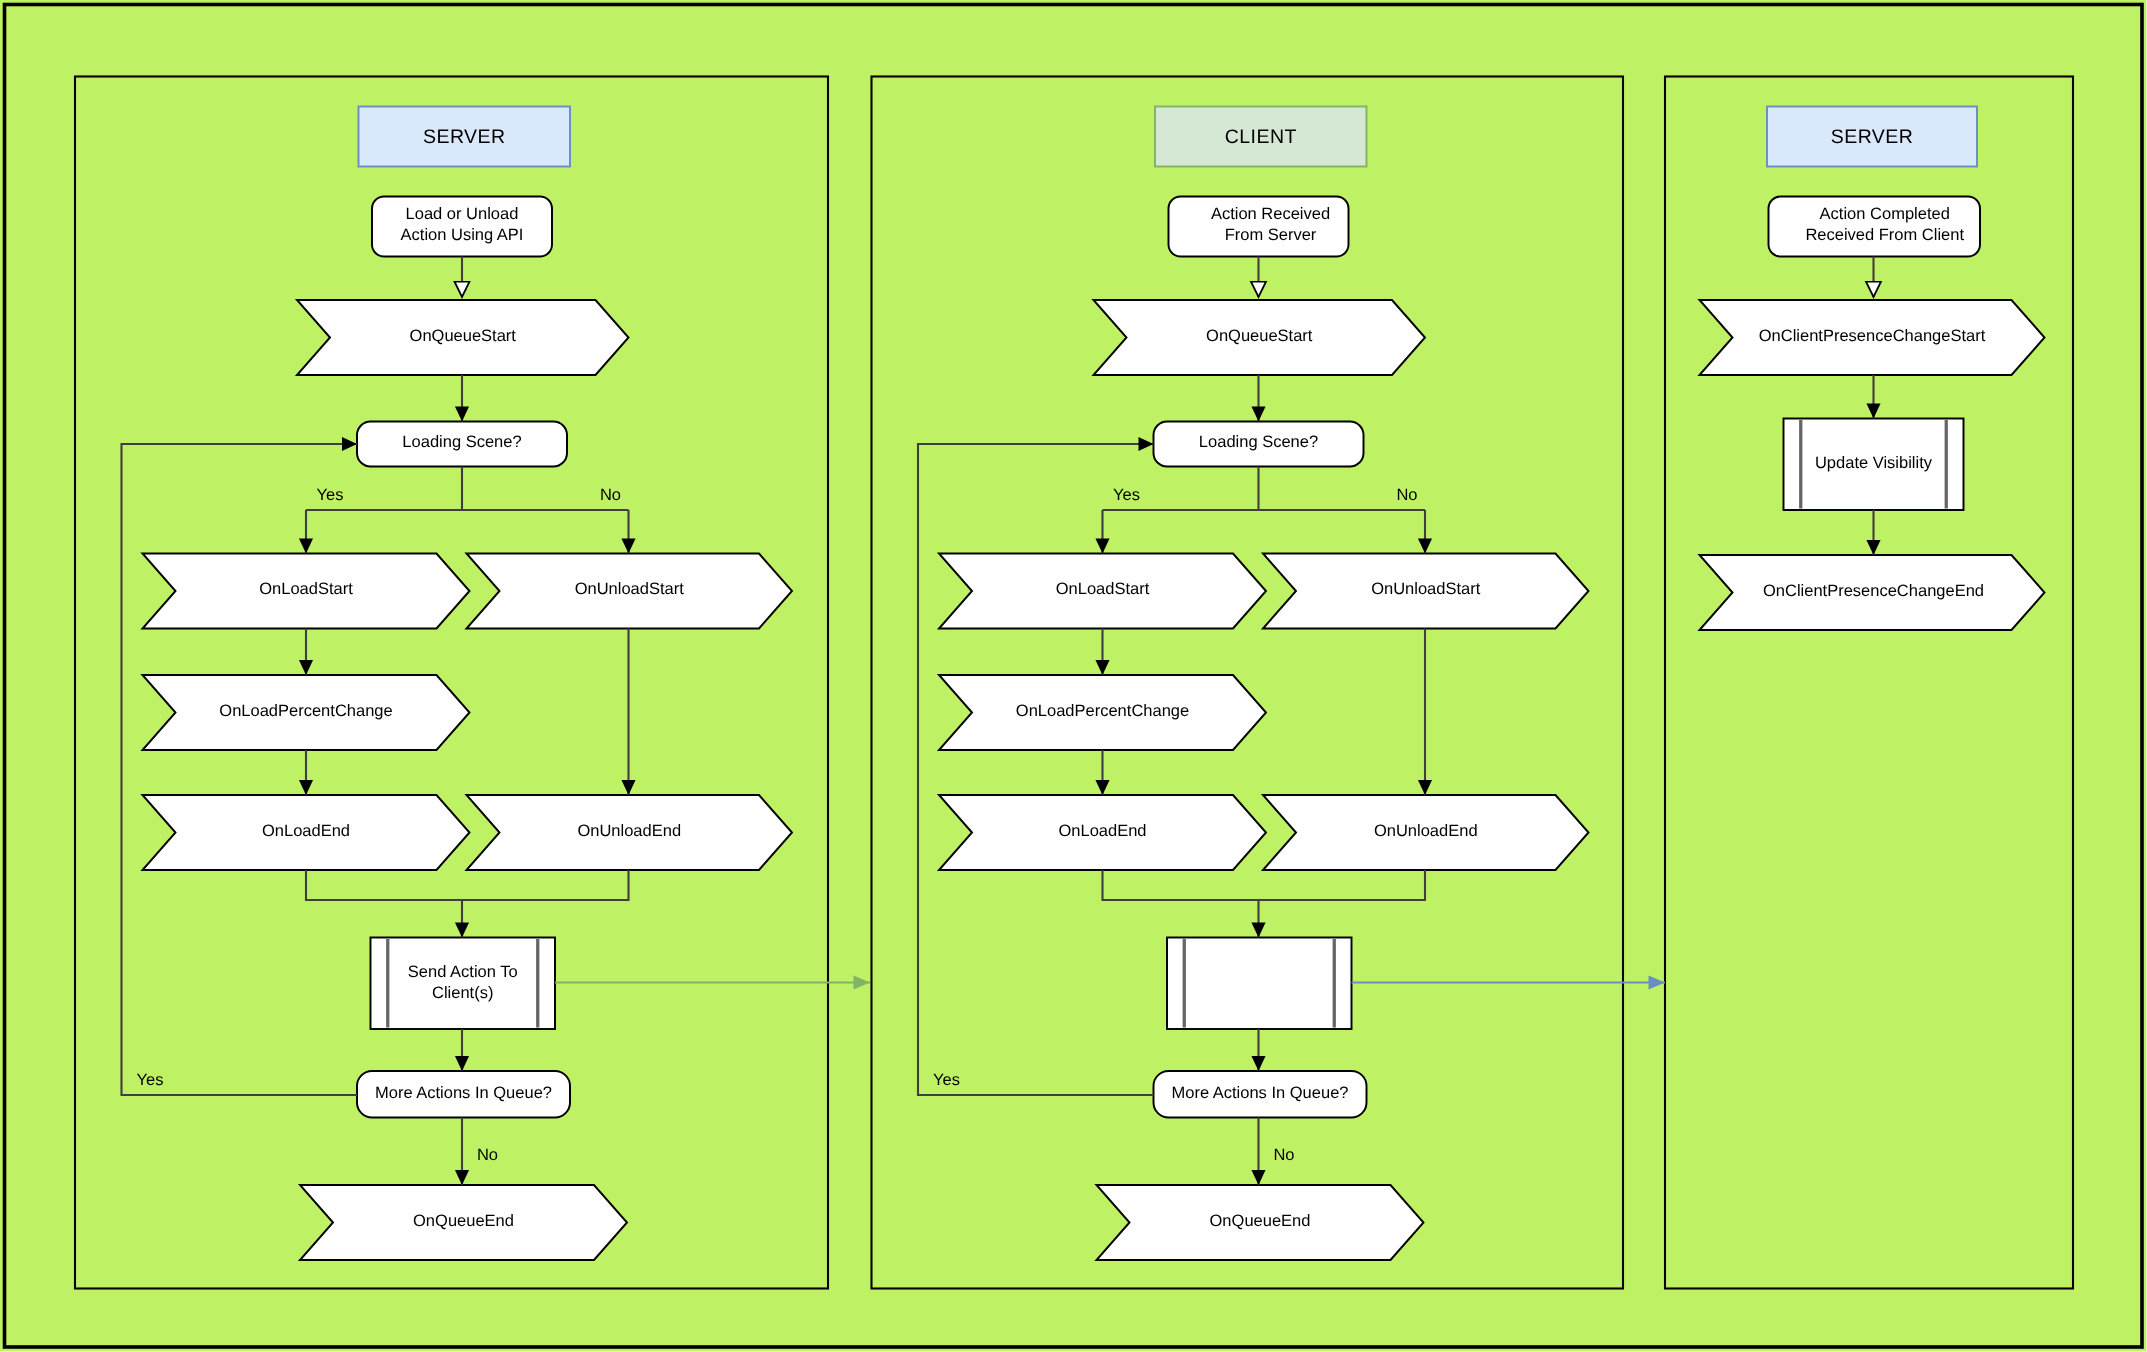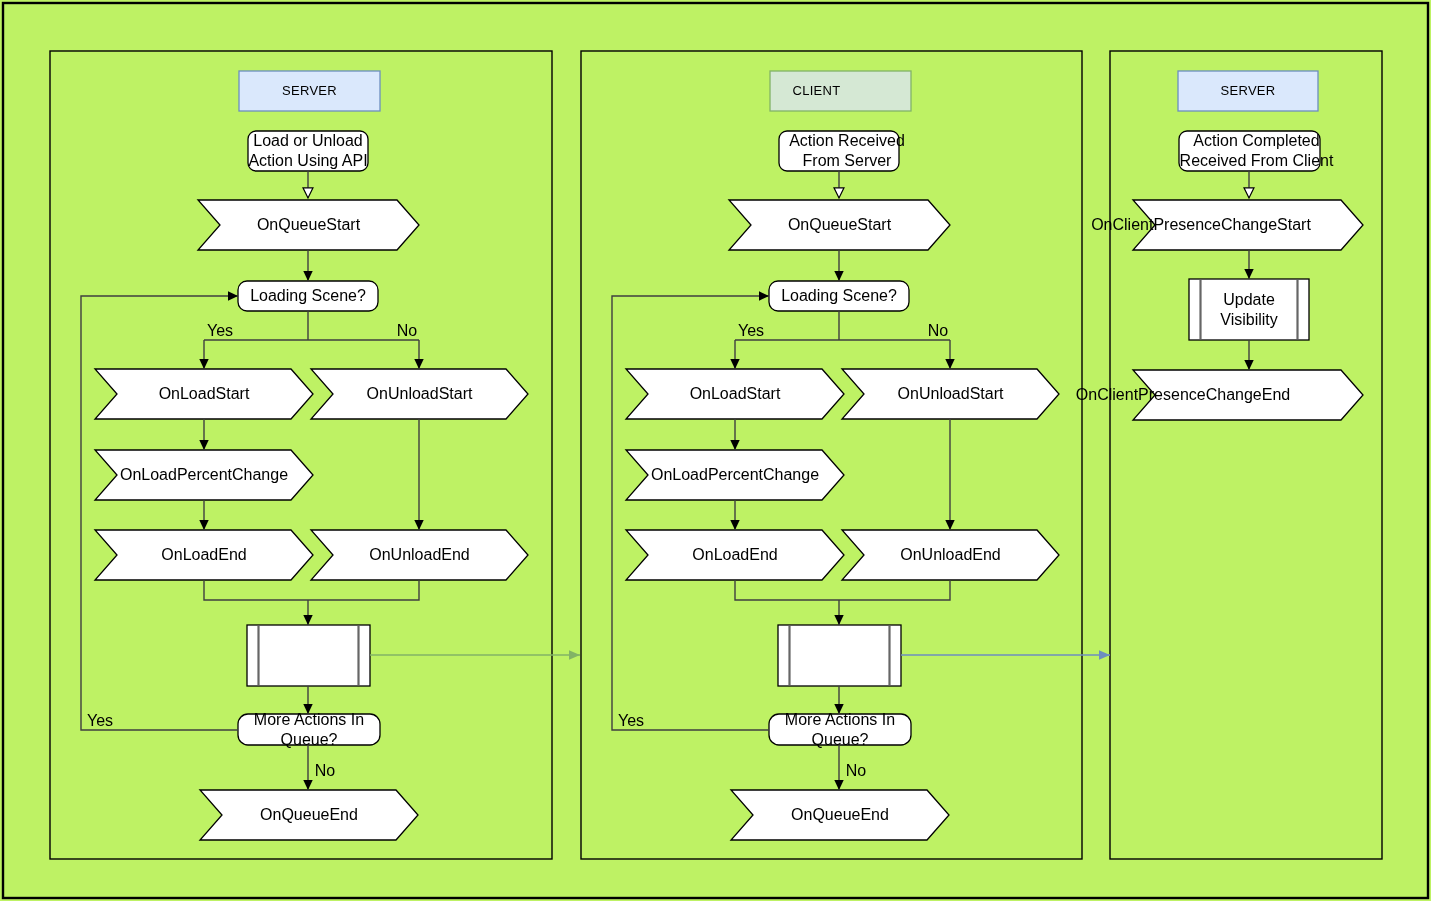--- a/index.html
+++ b/index.html
@@ -14,21 +14,21 @@
   .shape{fill:#ffffff;stroke:#000000;stroke-width:1.3;}
   .hdr-blue{fill:#dae8fc;stroke:#6c8ebf;stroke-width:1.3;}
   .hdr-green{fill:#d5e8d4;stroke:#82b366;stroke-width:1.3;}
   .subbar{stroke:#666666;stroke-width:2.2;}
   .edge{fill:none;stroke:#3f3f3f;stroke-width:1.4;}
   .edge-green{fill:none;stroke:#82b366;stroke-width:1.4;}
   .edge-blue{fill:none;stroke:#6c8ebf;stroke-width:1.4;}
   
   .lbl{
     position:absolute;display:flex;align-items:center;justify-content:center;
-    text-align:center;font-size:16px;line-height:1.25;white-space:pre-line;
+    text-align:center;font-size:11px;line-height:1.25;white-space:pre-line;
     pointer-events:none;
   }
   .hdr-lbl{font-size:13px;letter-spacing:.3px;}
 </style>
 </head>
 <body>
 
 <div class="canvas">
 
   <svg width="1431" height="901" viewBox="0 0 1431 901">
@@ -140,42 +140,44 @@
 Action Using API</div>
   <div class="lbl" style="left:220px;top:200px;width:177px;height:50px">OnQueueStart</div>
   <div class="lbl" style="left:238px;top:281px;width:140px;height:30px">Loading Scene?</div>
   <div class="lbl" style="left:198px;top:322px;width:44px;height:18px">Yes</div>
   <div class="lbl" style="left:385px;top:322px;width:44px;height:18px">No</div>
   <div class="lbl" style="left:117px;top:369px;width:174px;height:50px">OnLoadStart</div>
   <div class="lbl" style="left:333px;top:369px;width:173px;height:50px">OnUnloadStart</div>
   <div class="lbl" style="left:117px;top:450px;width:174px;height:50px">OnLoadPercentChange</div>
   <div class="lbl" style="left:117px;top:530px;width:174px;height:50px">OnLoadEnd</div>
   <div class="lbl" style="left:333px;top:530px;width:173px;height:50px">OnUnloadEnd</div>
+  <div class="lbl" style="left:259px;top:625px;width:99px;height:61px">Send Action To
+Client(s)</div>
   <div class="lbl" style="left:78px;top:712px;width:44px;height:18px">Yes</div>
   <div class="lbl" style="left:238px;top:714px;width:142px;height:31px">More Actions In Queue?</div>
   <div class="lbl" style="left:305px;top:762px;width:40px;height:18px">No</div>
   <div class="lbl" style="left:222px;top:790px;width:174px;height:50px">OnQueueEnd</div>
 
-  <div class="lbl hdr-lbl" style="left:746px;top:71px;width:141px;height:40px">CLIENT</div>
+  <div class="lbl hdr-lbl" style="left:770px;top:71px;width:141px;height:40px">CLIENT</div>
   <div class="lbl" style="left:779px;top:131px;width:136px;height:40px">Action Received
 From Server</div>
   <div class="lbl" style="left:751px;top:200px;width:177px;height:50px">OnQueueStart</div>
   <div class="lbl" style="left:769px;top:281px;width:140px;height:30px">Loading Scene?</div>
   <div class="lbl" style="left:729px;top:322px;width:44px;height:18px">Yes</div>
   <div class="lbl" style="left:916px;top:322px;width:44px;height:18px">No</div>
   <div class="lbl" style="left:648px;top:369px;width:174px;height:50px">OnLoadStart</div>
   <div class="lbl" style="left:864px;top:369px;width:173px;height:50px">OnUnloadStart</div>
   <div class="lbl" style="left:648px;top:450px;width:174px;height:50px">OnLoadPercentChange</div>
   <div class="lbl" style="left:648px;top:530px;width:174px;height:50px">OnLoadEnd</div>
   <div class="lbl" style="left:864px;top:530px;width:173px;height:50px">OnUnloadEnd</div>
   <div class="lbl" style="left:609px;top:712px;width:44px;height:18px">Yes</div>
   <div class="lbl" style="left:769px;top:714px;width:142px;height:31px">More Actions In Queue?</div>
   <div class="lbl" style="left:836px;top:762px;width:40px;height:18px">No</div>
   <div class="lbl" style="left:753px;top:790px;width:174px;height:50px">OnQueueEnd</div>
 
   <div class="lbl hdr-lbl" style="left:1178px;top:71px;width:140px;height:40px">SERVER</div>
   <div class="lbl" style="left:1179px;top:131px;width:155px;height:40px">Action Completed
 Received From Client</div>
-  <div class="lbl" style="left:1108px;top:200px;width:186px;height:50px">OnClientPresenceChangeStart</div>
+  <div class="lbl" style="left:1155px;top:200px;width:186px;height:50px">OnClientPresenceChangeStart</div>
   <div class="lbl" style="left:1201px;top:279px;width:96px;height:61px">Update Visibility</div>
-  <div class="lbl" style="left:1090px;top:370px;width:186px;height:50px">OnClientPresenceChangeEnd</div>
+  <div class="lbl" style="left:1156px;top:370px;width:186px;height:50px">OnClientPresenceChangeEnd</div>
 
 </div>
 
 </body></html>

